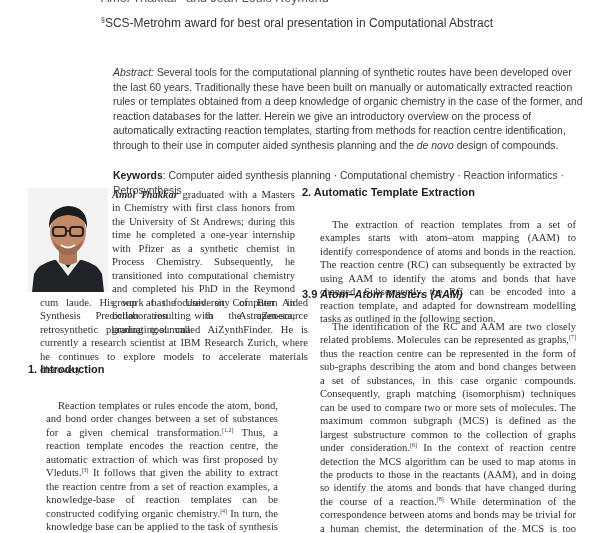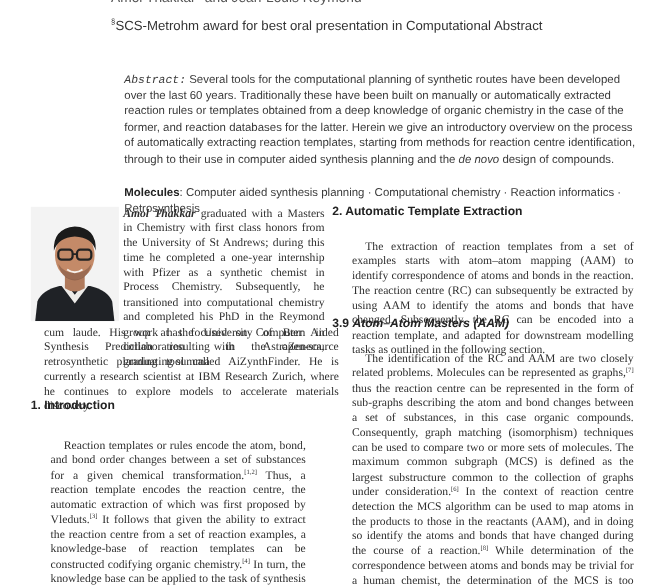--- a/index.html
+++ b/index.html
@@ -9,21 +9,21 @@
   }
   .sans { font-family: "Liberation Sans", "DejaVu Sans", sans-serif; }
   .serif { font-family: Liberation Serif, serif; }
   .abs { position: absolute; }
 
   #authors-line { left: 101px; top: -9px; font-size: 12.5px; color: #555; white-space: nowrap; }
   #award-line { left: 101px; top: 16px; font-size: 12px; color: #333; white-space: nowrap; }
   #award-line sup { font-size: 7px; vertical-align: 5px; }
 
   #abstract { left: 113px; top: 66px; width: 470px; font-size: 10.4px; line-height: 14.6px; color: #3a3a3a; text-align: left; }
-  #abstract .lbl { font-style: italic; font-family: Liberation Mono, monospace; }
+  #abstract .lbl { font-style: italic; }
   #abstract .em { font-style: italic; }
   #keywords { left: 113px; top: 169px; width: 470px; font-size: 10.4px; line-height: 14.5px; color: #3a3a3a; }
   #keywords b { font-weight: bold; color: #222; }
 
   #photo { left: 28px; top: 188px; width: 80px; height: 104px; background: #f2f2f2; overflow: hidden; }
 
   .col { font-size: 10.6px; line-height: 13.45px; color: #2f2f2f; text-align: justify; }
   .col p { margin: 18px; }
   .indent { text-indent: 12px; }
   sup.ref { font-size: 6px; vertical-align: 4px; line-height: 0; }
@@ -43,21 +43,21 @@
   #aam { left: 302px; top: 302px; width: 292px; }
 </style>
 </head>
 <body>
 
 <div id="authors-line" class="abs sans">Amol Thakkar* and Jean-Louis Reymond</div>
 <div id="award-line" class="abs sans"><sup>§</sup><span>SCS-Metrohm award for best oral presentation in Computational Abstract</span></div>
 
 <div id="abstract" class="abs sans"><span class="lbl">Abstract:</span><span> Several tools for the computational planning of synthetic routes have been developed over the last 60 years. Traditionally these have been built on manually or automatically extracted reaction rules or templates obtained from a deep knowledge of organic chemistry in the case of the former, and reaction databases for the latter. Herein we give an introductory overview on the process of automatically extracting reaction templates, starting from methods for reaction centre identification, through to their use in computer aided synthesis planning and the </span><span class="em">de novo</span><span> design of compounds.</span></div>
 
-<div id="keywords" class="abs sans"><b>Molecules</b><span>: Computer aided synthesis planning · Computational chemistry · Reaction informatics · Retrosynthesis</span></div>
+<div id="keywords" class="abs sans"><b>Keywords</b><span>: Computer aided synthesis planning · Computational chemistry · Reaction informatics · Retrosynthesis</span></div>
 
 <div id="photo" class="abs" title="Portrait of Amol Thakkar">
   <svg width="80" height="104" viewBox="0 0 80 104">
     <rect width="80" height="104" fill="#f3f3f3"></rect>
 
     <path d="M4 104 L6 86 Q10 76 26 72 L54 72 Q70 76 74 86 L76 104 Z" fill="#1f2226"></path>
 
     <path d="M28 72 L40 88 L52 72 L48 70 L40 80 L32 70 Z" fill="#ecebe8"></path>
 
     <path d="M31 60 L49 60 L49 74 Q40 80 31 74 Z" fill="#b07a5c"></path>

